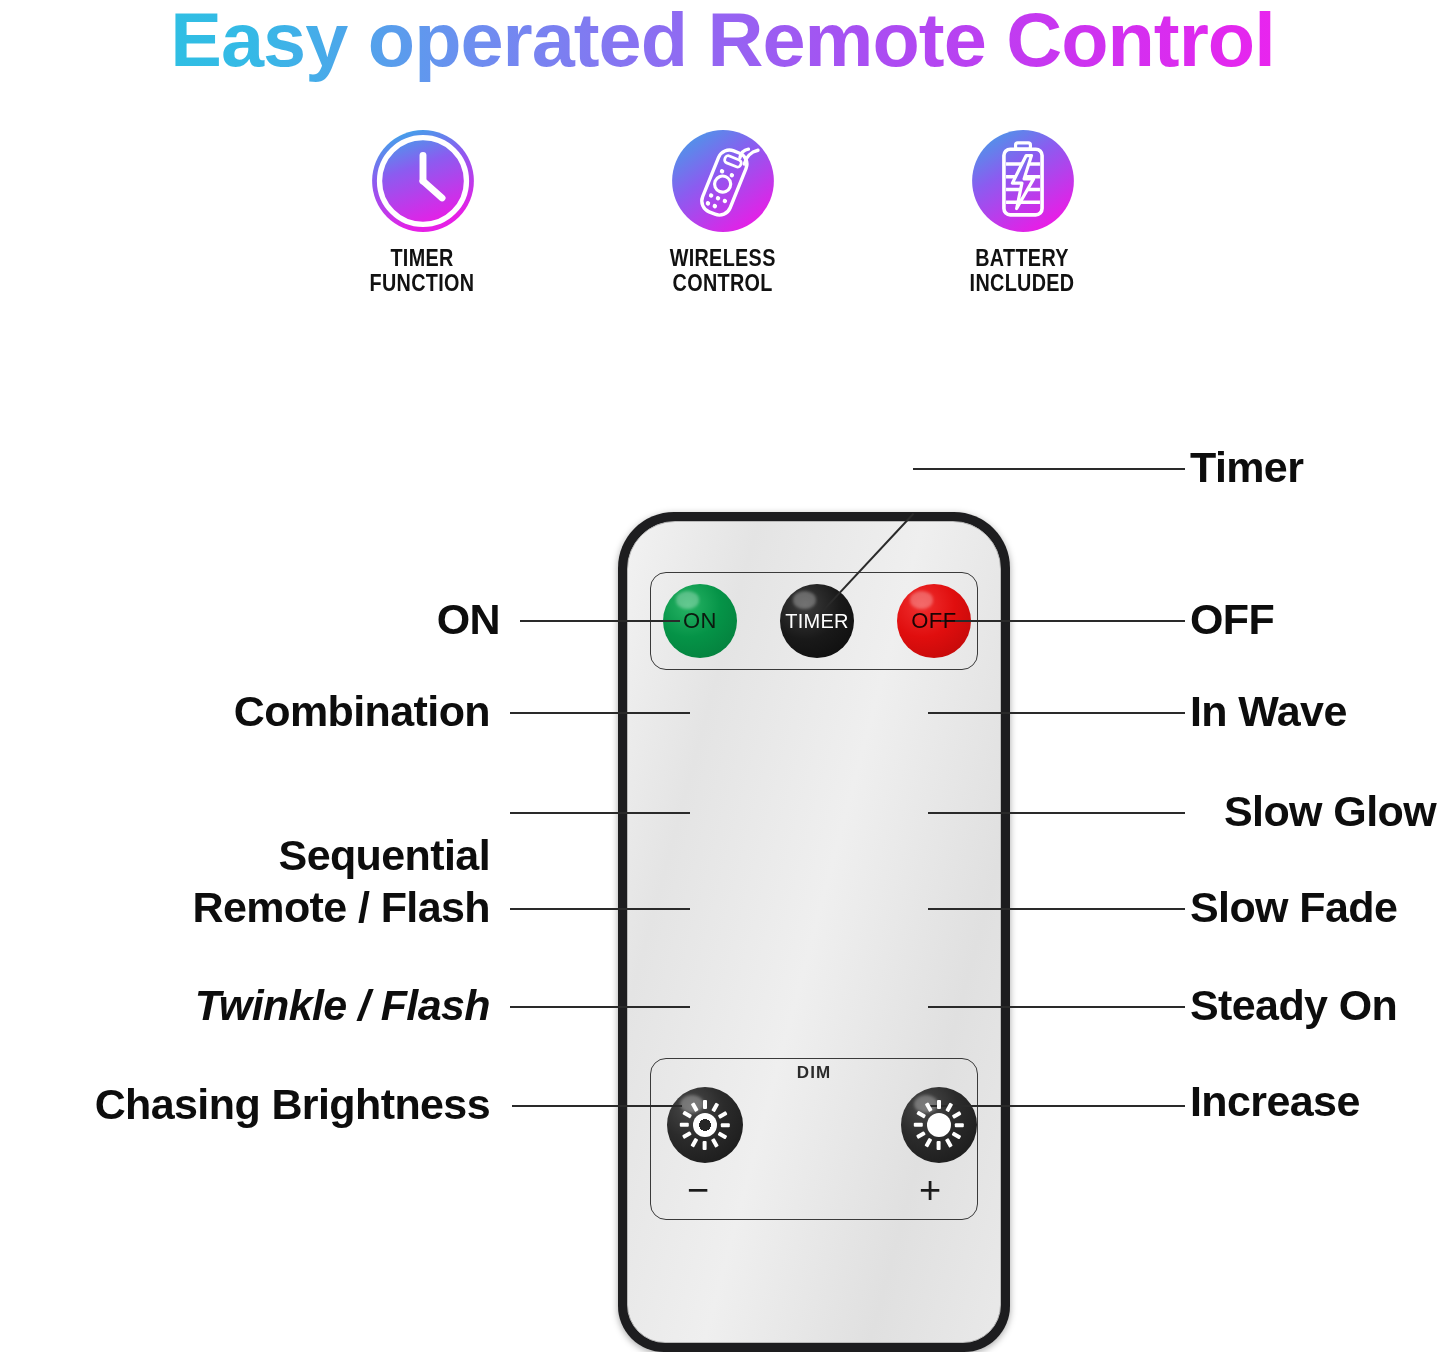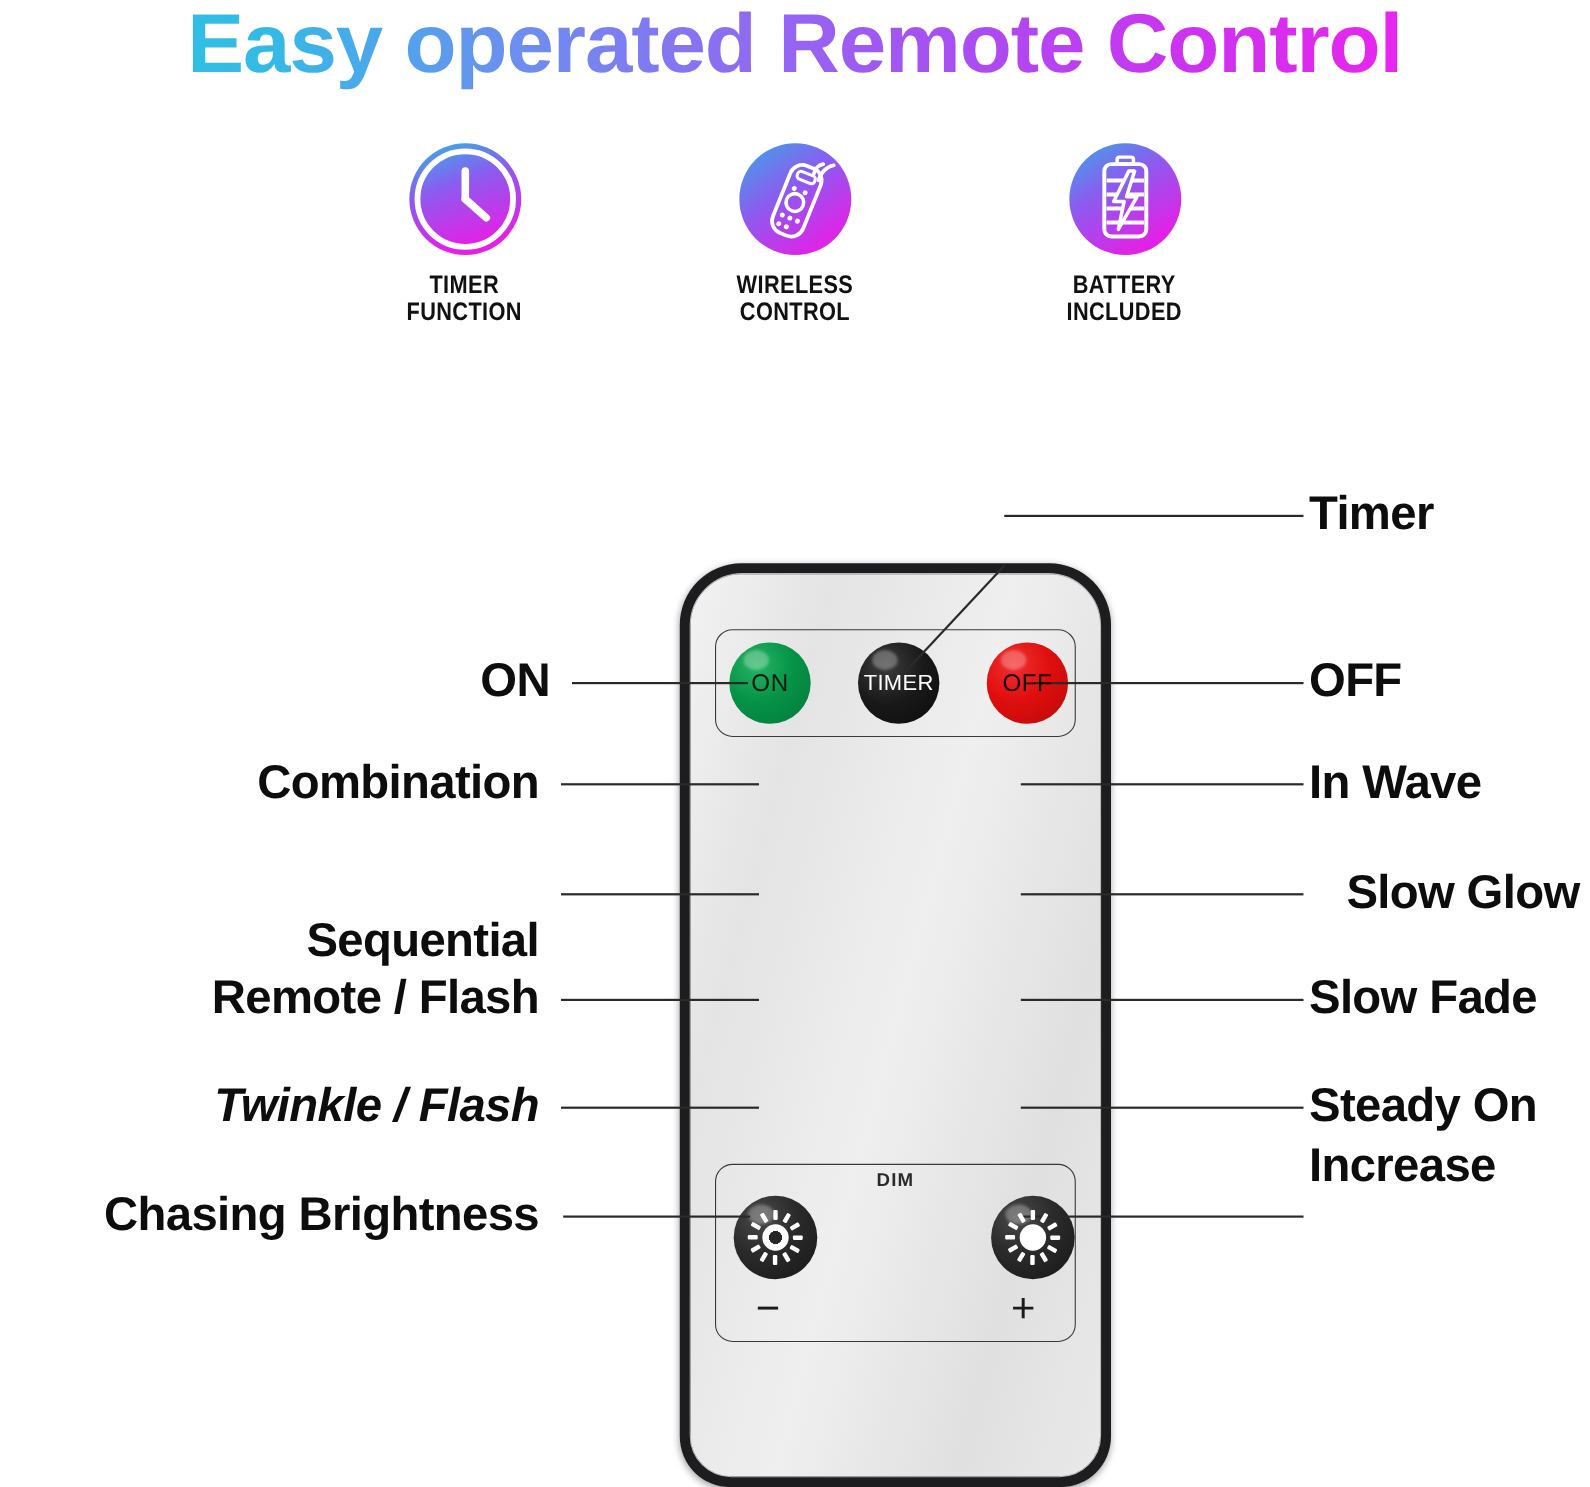--- a/index.html
+++ b/index.html
@@ -289,13 +289,13 @@
 <div class="callout left" style="right:955px;top:886px;">Remote / Flash</div>
 <div class="callout left" style="right:955px;top:984px;font-style:italic;">Twinkle / Flash</div>
 <div class="callout left" style="right:955px;top:1083px;">Chasing Brightness</div>
 
 <div class="callout" style="left:1190px;top:446px;">Timer</div>
 <div class="callout" style="left:1190px;top:598px;">OFF</div>
 <div class="callout" style="left:1190px;top:690px;">In Wave</div>
 <div class="callout" style="left:1224px;top:790px;">Slow Glow</div>
 <div class="callout" style="left:1190px;top:886px;">Slow Fade</div>
 <div class="callout" style="left:1190px;top:984px;">Steady On</div>
-<div class="callout" style="left:1190px;top:1039px;text-align:right;">Increase</div>
+<div class="callout" style="left:1190px;top:1080px;text-align:right;">Increase</div>
 
 </body></html>

